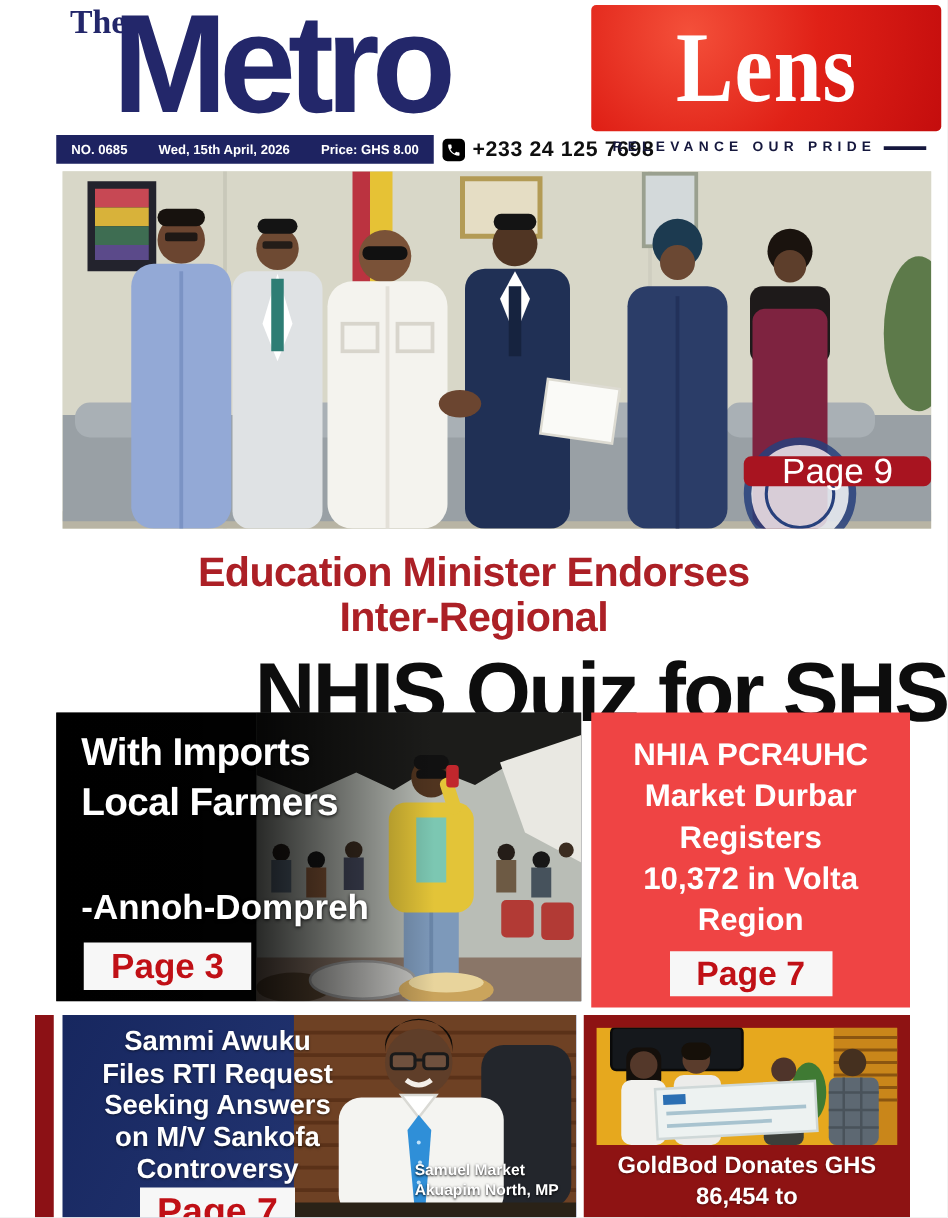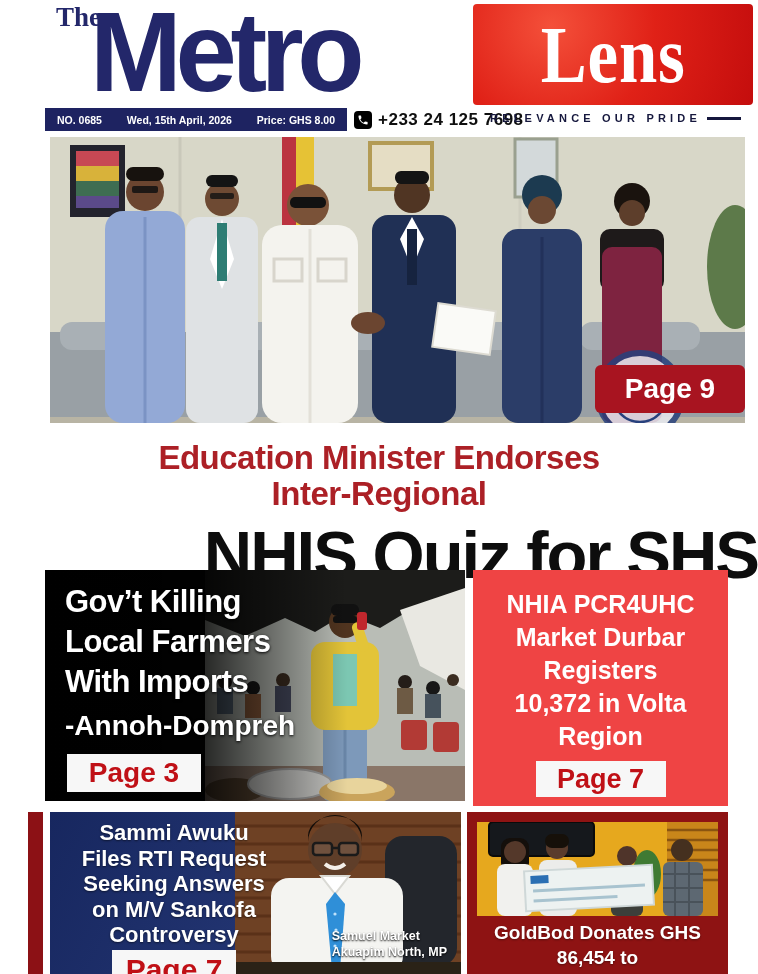--- a/index.html
+++ b/index.html
@@ -25,23 +25,23 @@
               align-items:center;justify-content:center;}
   .phone-icon svg{width:12px;height:12px;}
   .phone-num{font-size:17px;font-weight:700;color:#0f0f0f;letter-spacing:0.5px;}
   .tagline{position:absolute;left:490px;top:112px;font-size:11px;font-weight:700;
            letter-spacing:4.2px;color:#15173d;white-space:nowrap;display:flex;align-items:center;}
   .tagline .dash{display:inline-block;width:34px;height:3px;background:#15173d;margin-left:6px;}
   
   .lead-photo{position:absolute;left:50px;top:137px;width:695px;height:286px;overflow:hidden;
               background:#d8d7c8;}
   .lead-photo svg{position:absolute;inset:0;}
-  .badge-page9{position:absolute;right:0;top:228px;width:150px;height:48px;background:#a81420;
+  .badge-page9{position:absolute;right:0;top:228px;width:150px;height:24px;background:#a81420;
                border-radius:6px;display:flex;align-items:center;justify-content:center;
-               color:#fff;font-size:28px;font-weight:700;margin-left:35px;}
+               color:#fff;font-size:28px;font-weight:400;margin-left:35px;}
   
   .kicker{position:absolute;left:0;right:0;top:440px;text-align:center;color:#ac2026;
           font-size:33px;font-weight:700;line-height:36px;letter-spacing:-0.5px;}
   .headline{position:absolute;left:0;right:0;top:520px;text-align:right;color:#0d0d0d;
             font-size:67px;font-weight:700;letter-spacing:-2px;line-height:70px;}
   
   .box-farmers{position:absolute;left:45px;top:570px;width:420px;height:231px;background:#050505;
                overflow:hidden;}
   .box-farmers svg{position:absolute;right:0;top:0;}
   .farmers-fade{position:absolute;inset:0;
@@ -208,23 +208,22 @@
       <rect x="128" y="46" width="24" height="7" rx="3" fill="#111111"></rect>
       <rect x="150" y="52" width="11" height="30" rx="5" fill="#e3c438" transform="rotate(-18 155 67)"></rect>
       <rect x="152" y="42" width="10" height="18" rx="3" fill="#c1272d"></rect>
       <ellipse cx="30" cy="220" rx="30" ry="12" fill="#5a4632"></ellipse>
       <ellipse cx="85" cy="214" rx="42" ry="15" fill="#c6c6c3" stroke="#999999" stroke-width="2"></ellipse>
       <ellipse cx="152" cy="222" rx="38" ry="13" fill="#caa45c"></ellipse>
       <ellipse cx="152" cy="216" rx="30" ry="8" fill="#e8d49c"></ellipse>
     </svg>
     <div class="farmers-fade"></div>
     <div class="farmers-text">
-      <div>Gov’t Killing</div>
+      <div>With Imports</div>
       <div>Local Farmers</div>
-      <div>With Imports</div>
     </div>
     <div class="farmers-attr">-Annoh-Dompreh</div>
     <div class="badge-white badge-page3">Page 3</div>
   </div>
 
   <div class="box-nhia">
     <div class="nhia-line">NHIA PCR4UHC</div>
     <div class="nhia-line">Market Durbar</div>
     <div class="nhia-line">Registers</div>
     <div class="nhia-line">10,372 in Volta</div>

